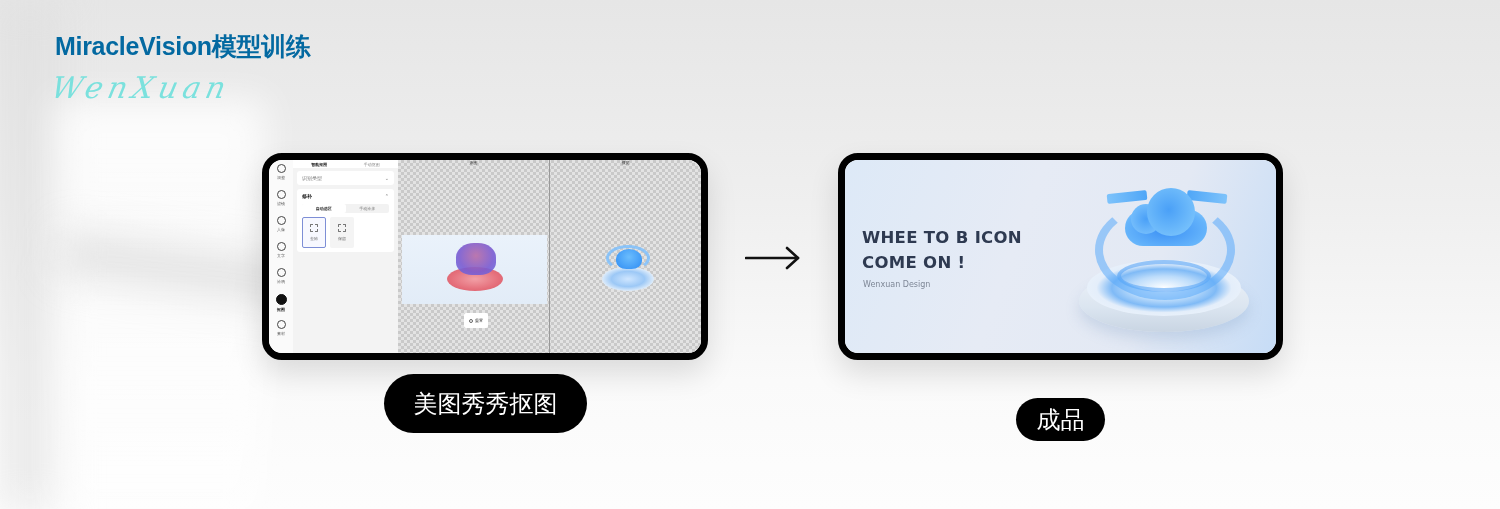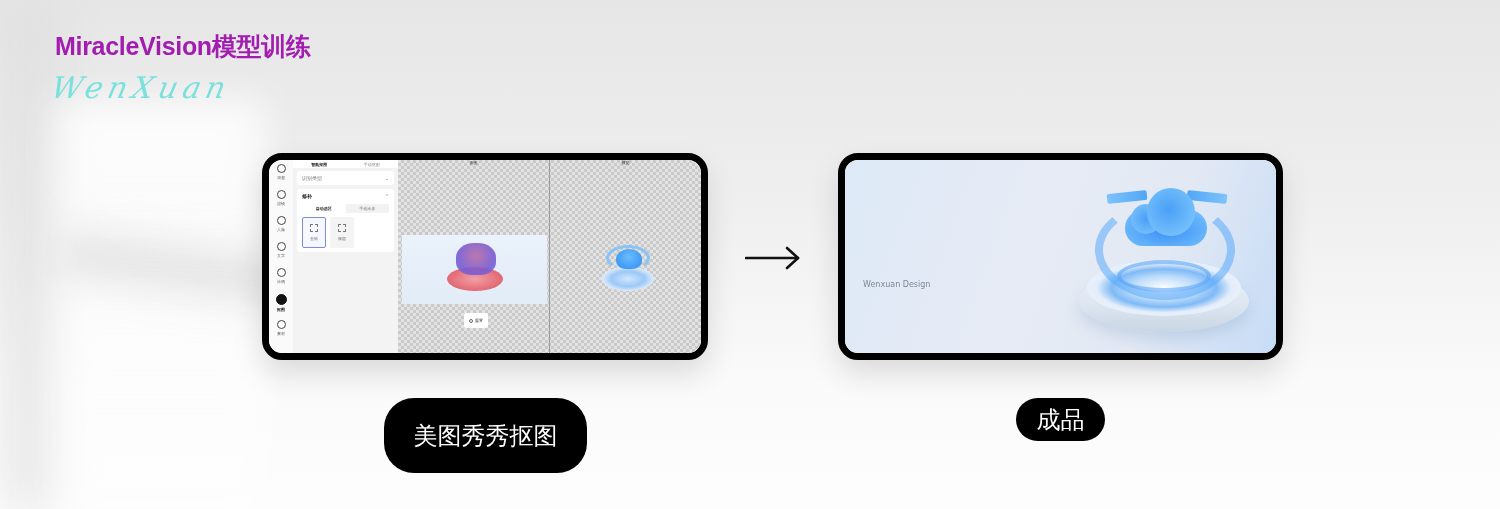--- a/index.html
+++ b/index.html
@@ -19,21 +19,21 @@
     position: absolute; left: 0; top: 0; width: 60px; height: 509px;
     background: rgba(220,220,220,0.55); filter: blur(20px);
   }
   .bg-shadow {
     position: absolute; left: 60px; top: 250px; width: 260px; height: 40px;
     background: rgba(200,200,200,0.5); filter: blur(20px); transform: rotate(8deg);
   }
 
   .title {
     position: absolute; left: 55px; top: 30px;
-    font-size: 25px; font-weight: 700; color: #a21caf;
+    font-size: 25px; font-weight: 700; color: #0369a1;
     font-family: "Liberation Sans", "DejaVu Sans", sans-serif;
     letter-spacing: -0.3px;
   }
   .signature {
     position: absolute; left: 52px; top: 70px;
     font-family: "DejaVu Serif", serif; font-style: italic;
     font-size: 30px; color: #6fe0dc; letter-spacing: 5px;
     font-weight: 300; transform: skewX(-12deg);
     opacity: 0.9;
   }
@@ -185,21 +185,21 @@
 
   
   .arrow { position: absolute; left: 745px; top: 246px; width: 56px; height: 24px; }
 
   
   .pill {
     position: absolute; background: #000; color: #fff; border-radius: 30px;
     font-size: 24px; display: flex; align-items: center; justify-content: center;
     font-family: "DejaVu Sans", sans-serif;
   }
-  .pill-left { left: 384px; top: 398px; width: 203px; height: 75px; }
+  .pill-left { left: 384px; top: 374px; width: 203px; height: 59px; }
   .pill-right { left: 1016px; top: 398px; width: 89px; height: 43px; }
 </style>
 </head>
 <body>
 
 <div class="bg-light2"></div>
 <div class="bg-light"></div>
 <div class="bg-shadow"></div>
 
 <div class="title">MiracleVision模型训练</div>
@@ -295,20 +295,24 @@
   </div>
 </div>
 
 <svg class="arrow" viewBox="0 0 56 24">
   <line x1="1" y1="12" x2="53" y2="12" stroke="#111" stroke-width="2.6" stroke-linecap="round"></line>
   <polyline points="42,2 53,12 42,22" fill="none" stroke="#111" stroke-width="2.6" stroke-linecap="round" stroke-linejoin="round"></polyline>
 </svg>
 
 <div class="phone phone-right">
   <div class="product">
+    <div class="headline">
+      <div>WHEE TO B ICON</div>
+      <div>COME ON !</div>
+    </div>
     <div class="subline">Wenxuan Design</div>
     <div class="icon3d">
       <div class="base1"></div>
       <div class="base2"></div>
       <div class="base3"></div>
       <div class="ring-back"></div>
       <div class="arc-l"></div>
       <div class="arc-r"></div>
       <div class="cloud">
         <div class="c1"></div>

